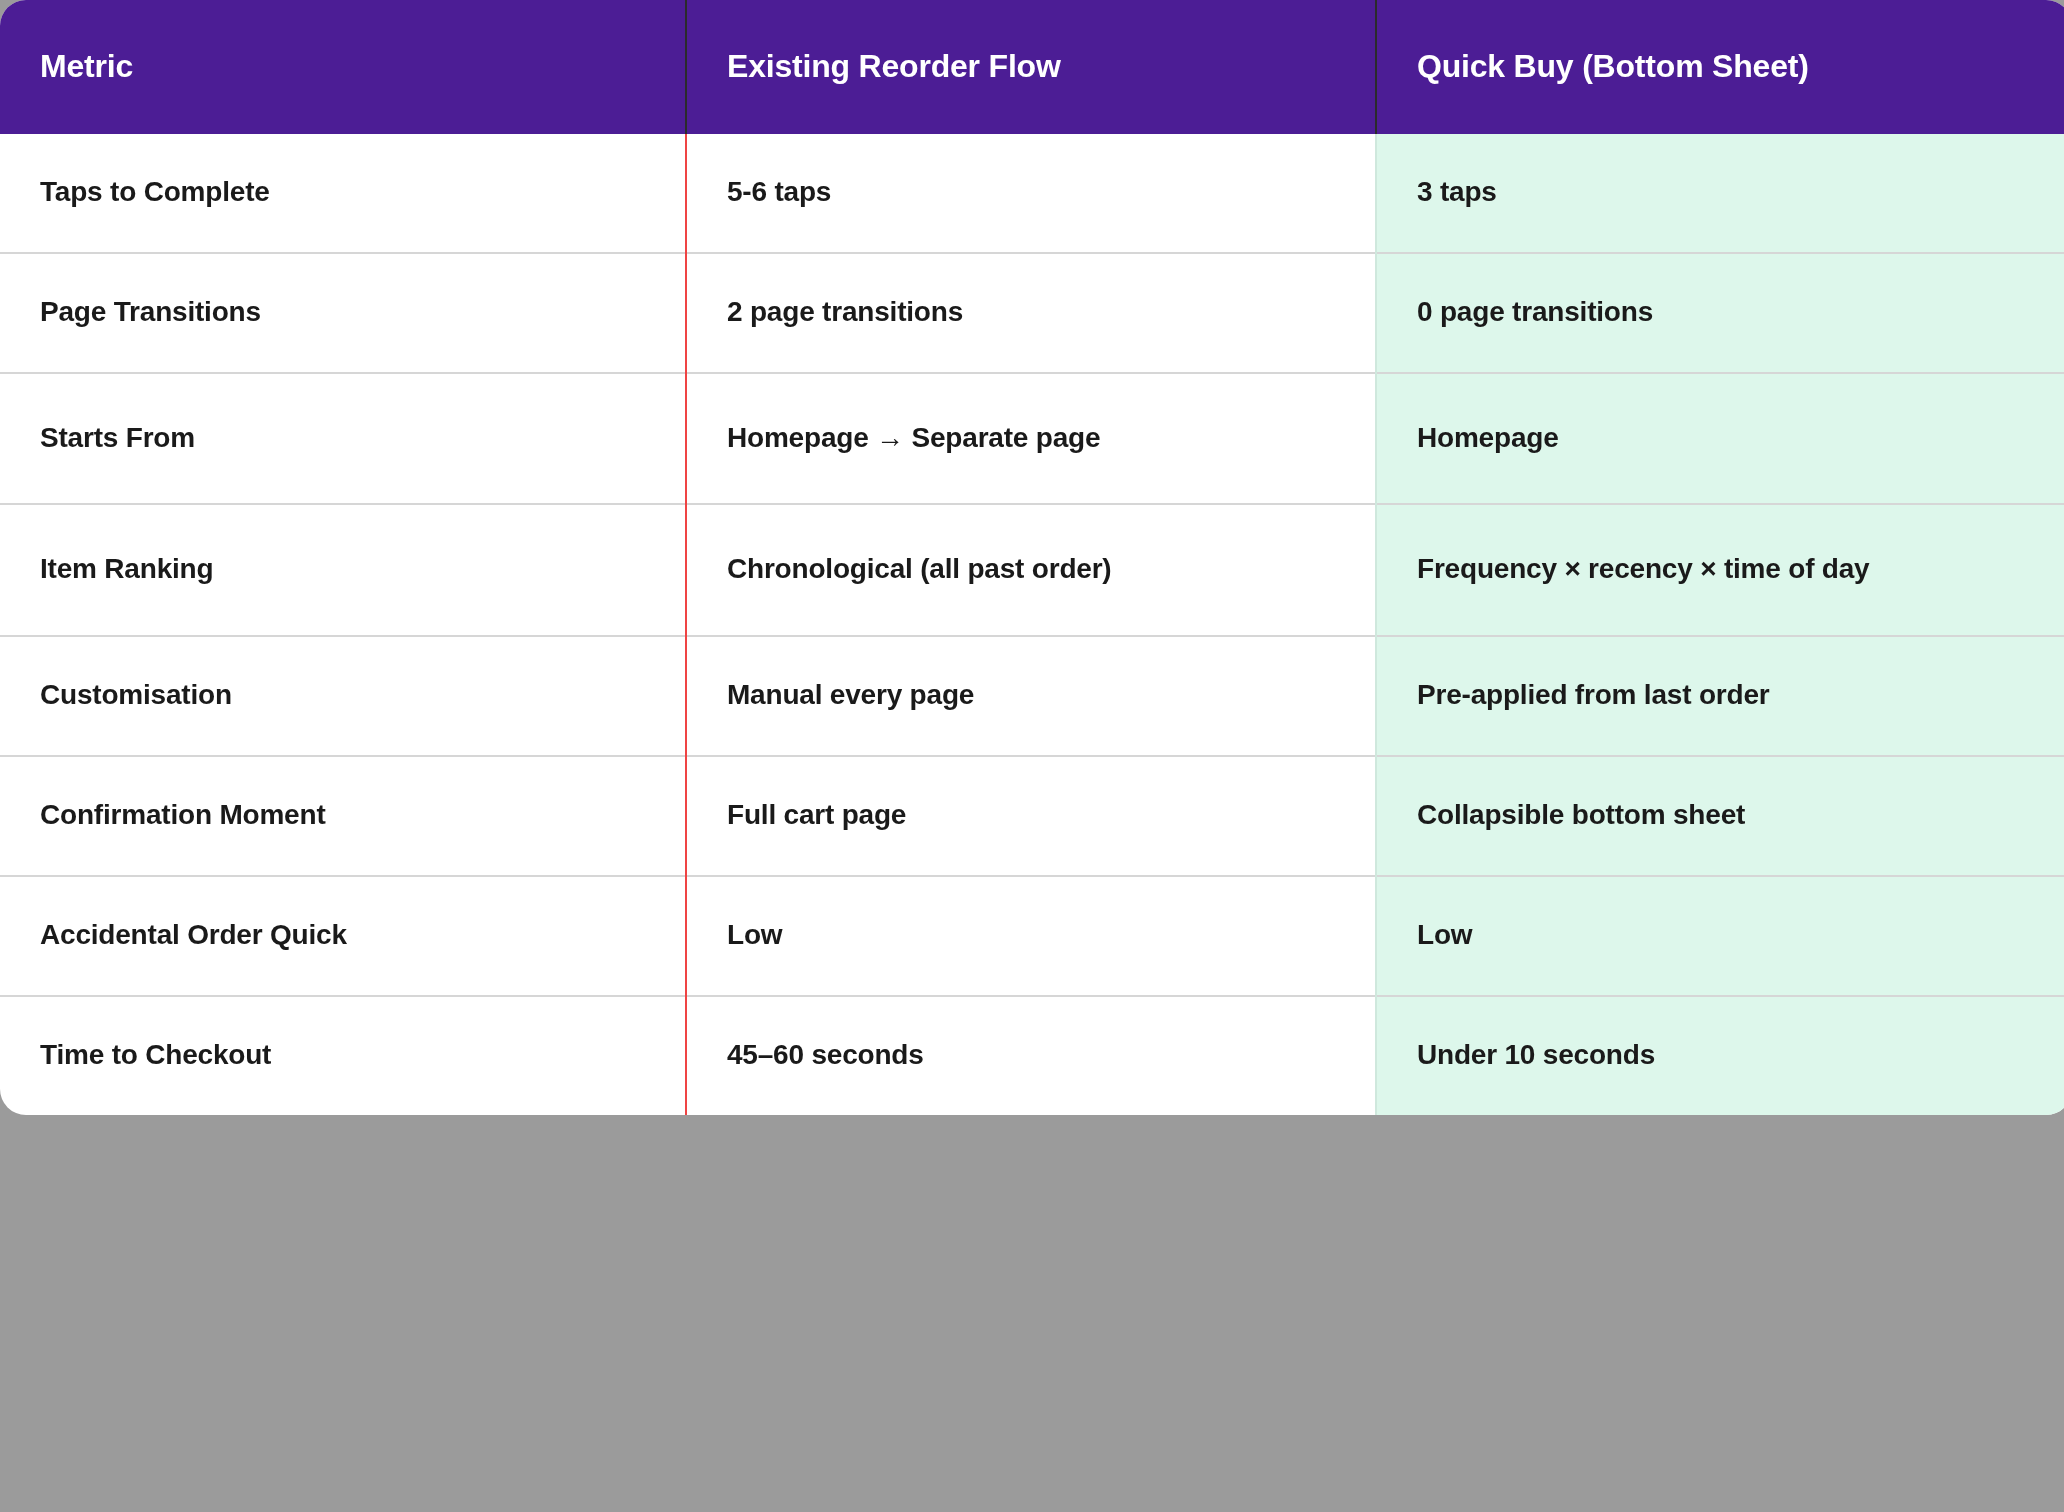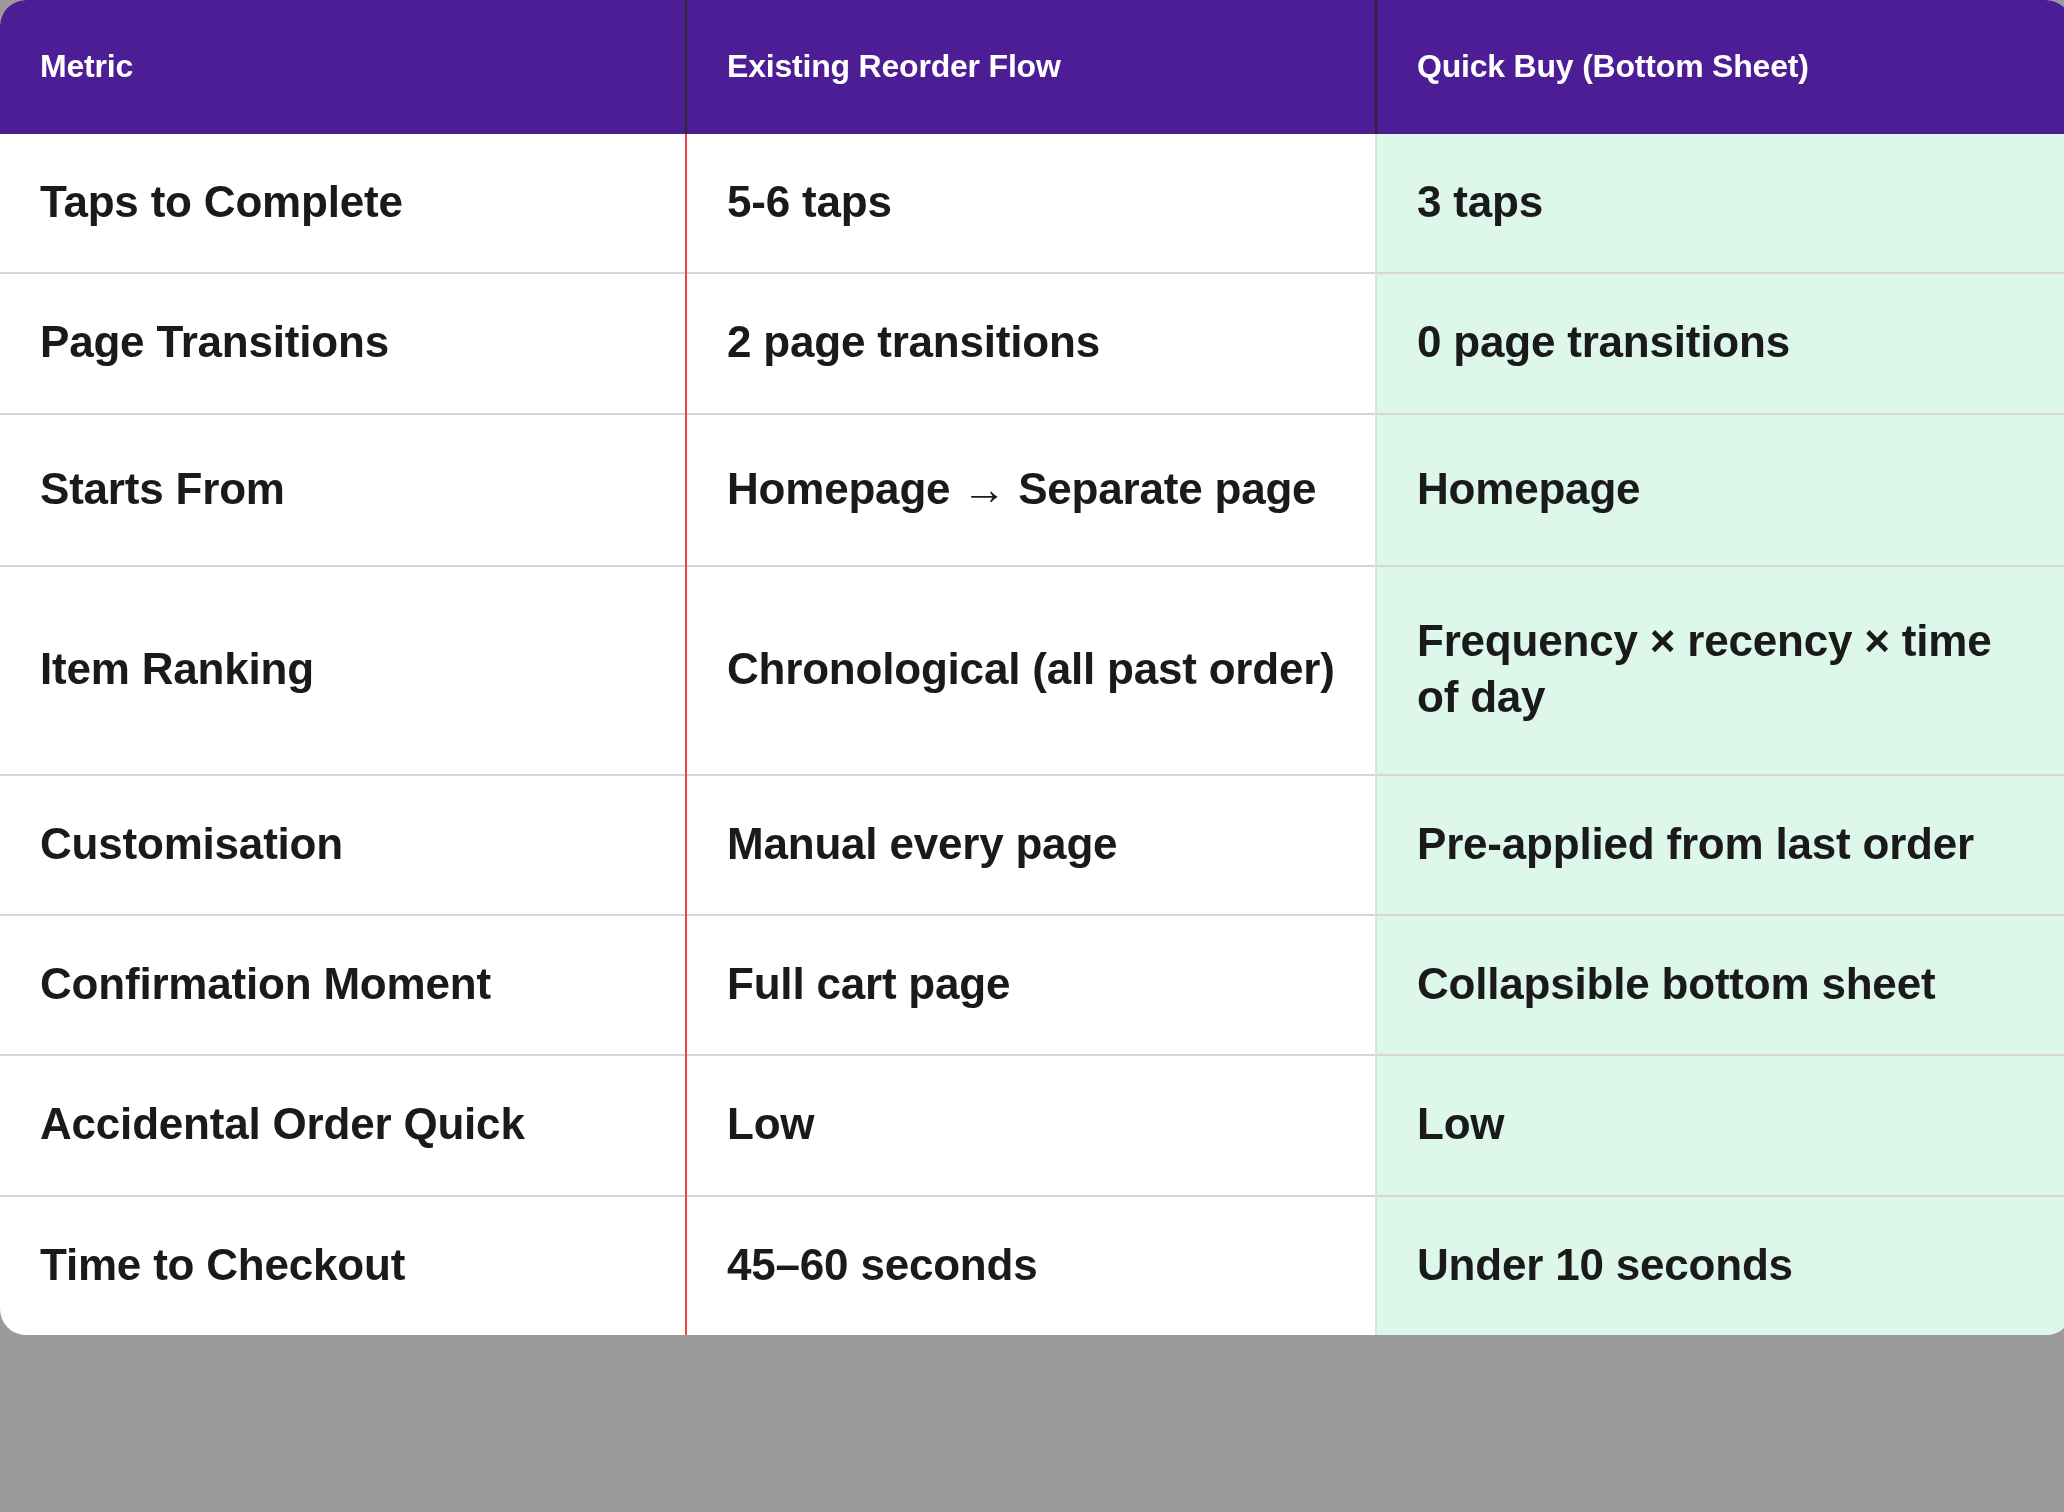--- a/index.html
+++ b/index.html
@@ -49,21 +49,21 @@
     box-sizing: border-box;
     letter-spacing: -0.2px;
   }
   thead th.col-existing,
   thead th.col-quick {
     border-left: 2px solid #2b2b2b;
     margin-top: 28px;
   }
 
   tbody td {
-    font-size: 44px;
+    font-size: 28px;
     line-height: 1.28;
     color: #1a1a1a;
     padding: 40px 40px 42px 40px;
     vertical-align: middle;
     box-sizing: border-box;
     border-top: 2px solid #d6d6d6;
     letter-spacing: -0.2px;
     word-break: normal;
   }
   tbody tr:first-child td { border-top: none; }

